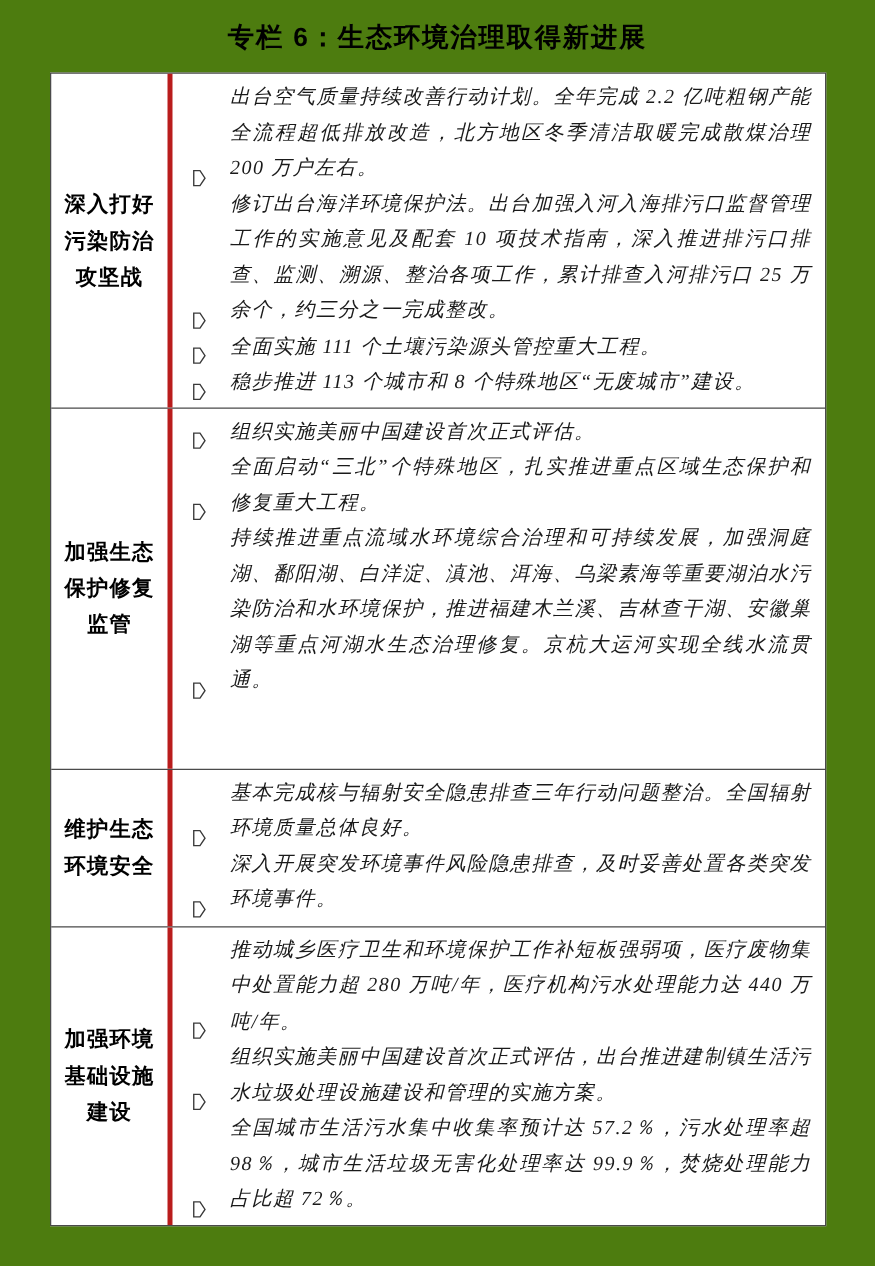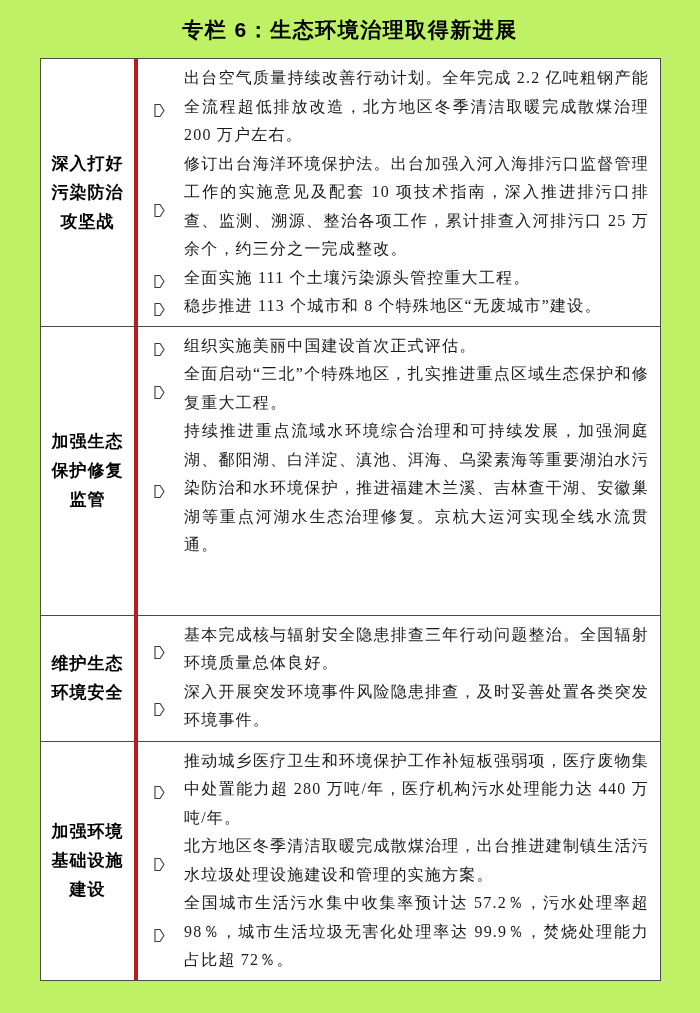--- a/index.html
+++ b/index.html
@@ -10,21 +10,21 @@
   body {
     width: 700px;
     height: 1013px;
     position: relative;
     font-family: "Liberation Serif", "DejaVu Serif", serif;
     color: #1a1a1a;
   }
   .page {
     width: 700px;
     height: 1013px;
-    background: #bef264;
+    background: #4d7c0f;
     box-sizing: border-box;
   }
   .box-title {
     margin: 0;
     padding: 16px 0 14px 0;
     text-align: center;
     font-family: "Liberation Sans", "DejaVu Sans", sans-serif;
     font-size: 21px;
     font-weight: bold;
     letter-spacing: 1.5px;
@@ -65,21 +65,22 @@
     flex: 1;
     box-sizing: border-box;
     padding: 5px 11px 5px 15px;
   }
   .row-1 { min-height: 257px; }
   .row-2 { min-height: 288px; }
   .row-3 { min-height: 125px; }
   .row-4 { min-height: 237px; }
   .item {
     display: flex;
-    align-items: center;
+    align-items: flex-end;
+    font-style: italic;
   }
   .bullet {
     width: 31px;
     min-width: 31px;
     padding-top: 7px;
     display: flex;
     justify-content: flex-start;
   }
   .bullet svg {
     display: block;
@@ -210,21 +211,21 @@
               </svg>
           </span>
           <span class="item-text">推动城乡医疗卫生和环境保护工作补短板强弱项，医疗废物集中处置能力超 280 万吨/年，医疗机构污水处理能力达 440 万吨/年。</span>
         </div>
         <div class="item">
           <span class="bullet">
             <svg width="12" height="15" viewBox="0 0 12 15">
                 <path d="M2 1.5 H7 L11 7.5 L7 13.5 H2 Z" fill="none" stroke="#3a3a3a" stroke-width="1.1"></path>
               </svg>
           </span>
-          <span class="item-text">北方地区冬季清洁取暖完成散煤治理，出台推进建制镇生活污水垃圾处理设施建设和管理的实施方案。</span>
+          <span class="item-text">组织实施美丽中国建设首次正式评估，出台推进建制镇生活污水垃圾处理设施建设和管理的实施方案。</span>
         </div>
         <div class="item">
           <span class="bullet">
             <svg width="12" height="15" viewBox="0 0 12 15">
                 <path d="M2 1.5 H7 L11 7.5 L7 13.5 H2 Z" fill="none" stroke="#3a3a3a" stroke-width="1.1"></path>
               </svg>
           </span>
           <span class="item-text">全国城市生活污水集中收集率预计达 57.2％，污水处理率超 98％，城市生活垃圾无害化处理率达 99.9％，焚烧处理能力占比超 72％。</span>
         </div>
       </div>

